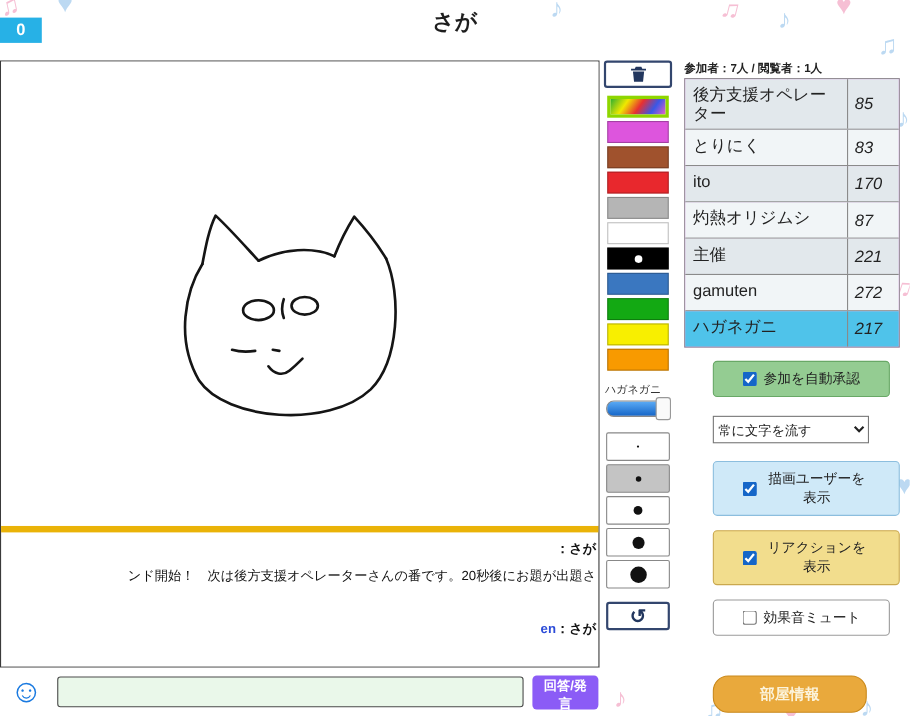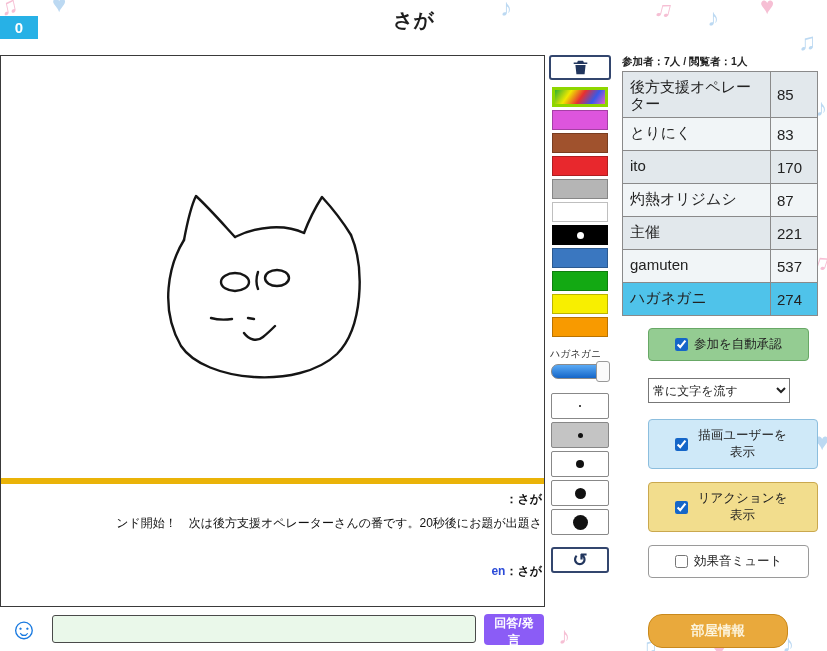--- a/index.html
+++ b/index.html
@@ -102,21 +102,21 @@
   
   .panel{position:absolute;left:622px;top:55px;width:196px;z-index:1;}
   .summary{font-size:10.5px;font-weight:bold;color:#222;margin-bottom:2px;}
   .ptable{border:1px solid #8a8a8a;background:#f0abfc;}
   .prow{display:flex;border-bottom:1px solid #8a8a8a;min-height:32px;}
   .prow:last-child{border-bottom:none;}
   .prow:nth-child(odd){background:#e2e8ec;}
   .prow:nth-child(even){background:#f1f5f7;}
   .prow.active{background:#4fc3ea;}
   .pname{flex:1;padding:6px 4px 5px 7px;font-size:15px;color:#222;line-height:17px;word-break:break-all;}
-  .pscore{width:38px;border-left:1px solid #8a8a8a;padding:5px 2px 5px 6px;font-size:15px;color:#222;display:flex;align-items:center;}
+  .pscore{width:38px;border-left:1px solid #8a8a8a;padding:5px 2px 5px 6px;font-size:15px;color:#222;display:flex;align-items:center;font-style:italic;}
 
   .controls{margin-top:12px;padding-left:26px;}
   .opt{
     display:flex;align-items:center;gap:6px;padding:7px 26px;border-radius:4px;
     font-size:12.5px;color:#222;margin-bottom:13px;border:1px solid;cursor:pointer;
     font-family:inherit;background:#fff;
   }
   .opt input{margin:0;width:13px;height:13px;accent-color:#1566c8;}
   .opt.green{background:#94cc92;border-color:#68a866;}
   .opt.blue{background:#cfe9f8;border-color:#8cbede;}
@@ -265,25 +265,25 @@
     <div class="prow">
         <div class="pname">灼熱オリジムシ</div>
         <div class="pscore">87</div>
       </div>
     <div class="prow">
         <div class="pname">主催</div>
         <div class="pscore">221</div>
       </div>
     <div class="prow">
         <div class="pname">gamuten</div>
-        <div class="pscore">537</div>
+        <div class="pscore">272</div>
       </div>
     <div class="prow active" style="background: rgb(79, 195, 234);">
         <div class="pname">ハガネガニ</div>
-        <div class="pscore">274</div>
+        <div class="pscore">217</div>
       </div>
   </div>
 
   <div class="controls">
     <button class="opt green">
       <input type="checkbox" checked="" style="">
       <span>参加を自動承認</span>
     </button>
     <select class="flow-select">
       <option>常に文字を流す</option>

